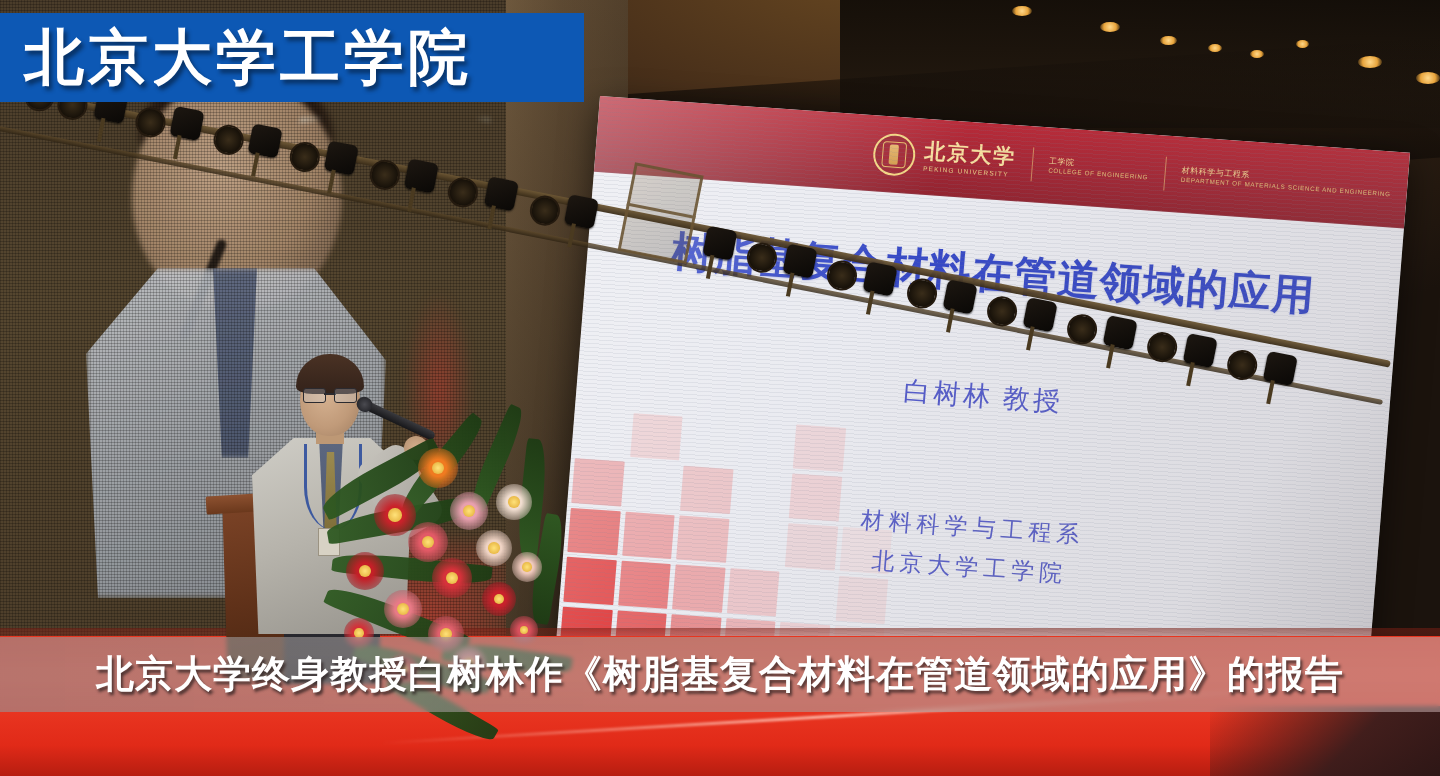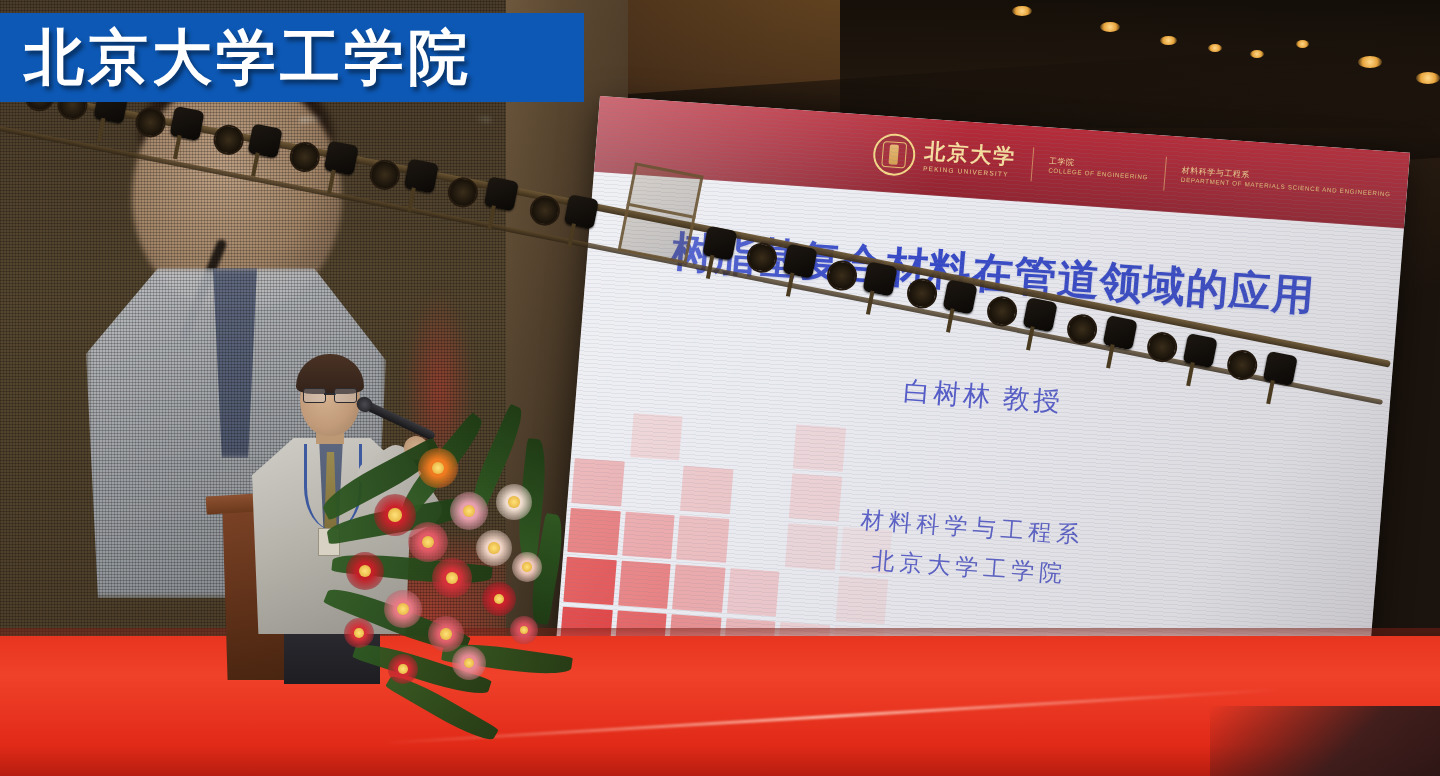--- a/index.html
+++ b/index.html
@@ -444,14 +444,17 @@
       <div class="bloom" style="left: 130px; top: 198px; width: 34px; height: 34px; background: radial-gradient(circle, rgb(231, 138, 148) 30%, rgba(0, 0, 0, 0.18) 100%);"></div>
       <div class="bloom" style="left: 66px; top: 206px; width: 30px; height: 30px; background: radial-gradient(circle, rgb(207, 42, 51) 30%, rgba(0, 0, 0, 0.18) 100%);"></div>
       <div class="bloom" style="left: 190px; top: 104px; width: 30px; height: 30px; background: radial-gradient(circle, rgb(239, 201, 188) 30%, rgba(0, 0, 0, 0.18) 100%);"></div>
       <div class="bloom" style="left: 188px; top: 168px; width: 28px; height: 28px; background: radial-gradient(circle, rgb(216, 80, 92) 30%, rgba(0, 0, 0, 0.18) 100%);"></div>
     </div>
 
   <div class="badge">
     <div class="badge-text">北京大学工学院</div>
   </div>
 
+  <div class="caption">
+    <div class="caption-text">北京大学终身教授白树林作《树脂基复合材料在管道领域的应用》的报告</div>
+  </div>
 
 </div>
 
 </body></html>

